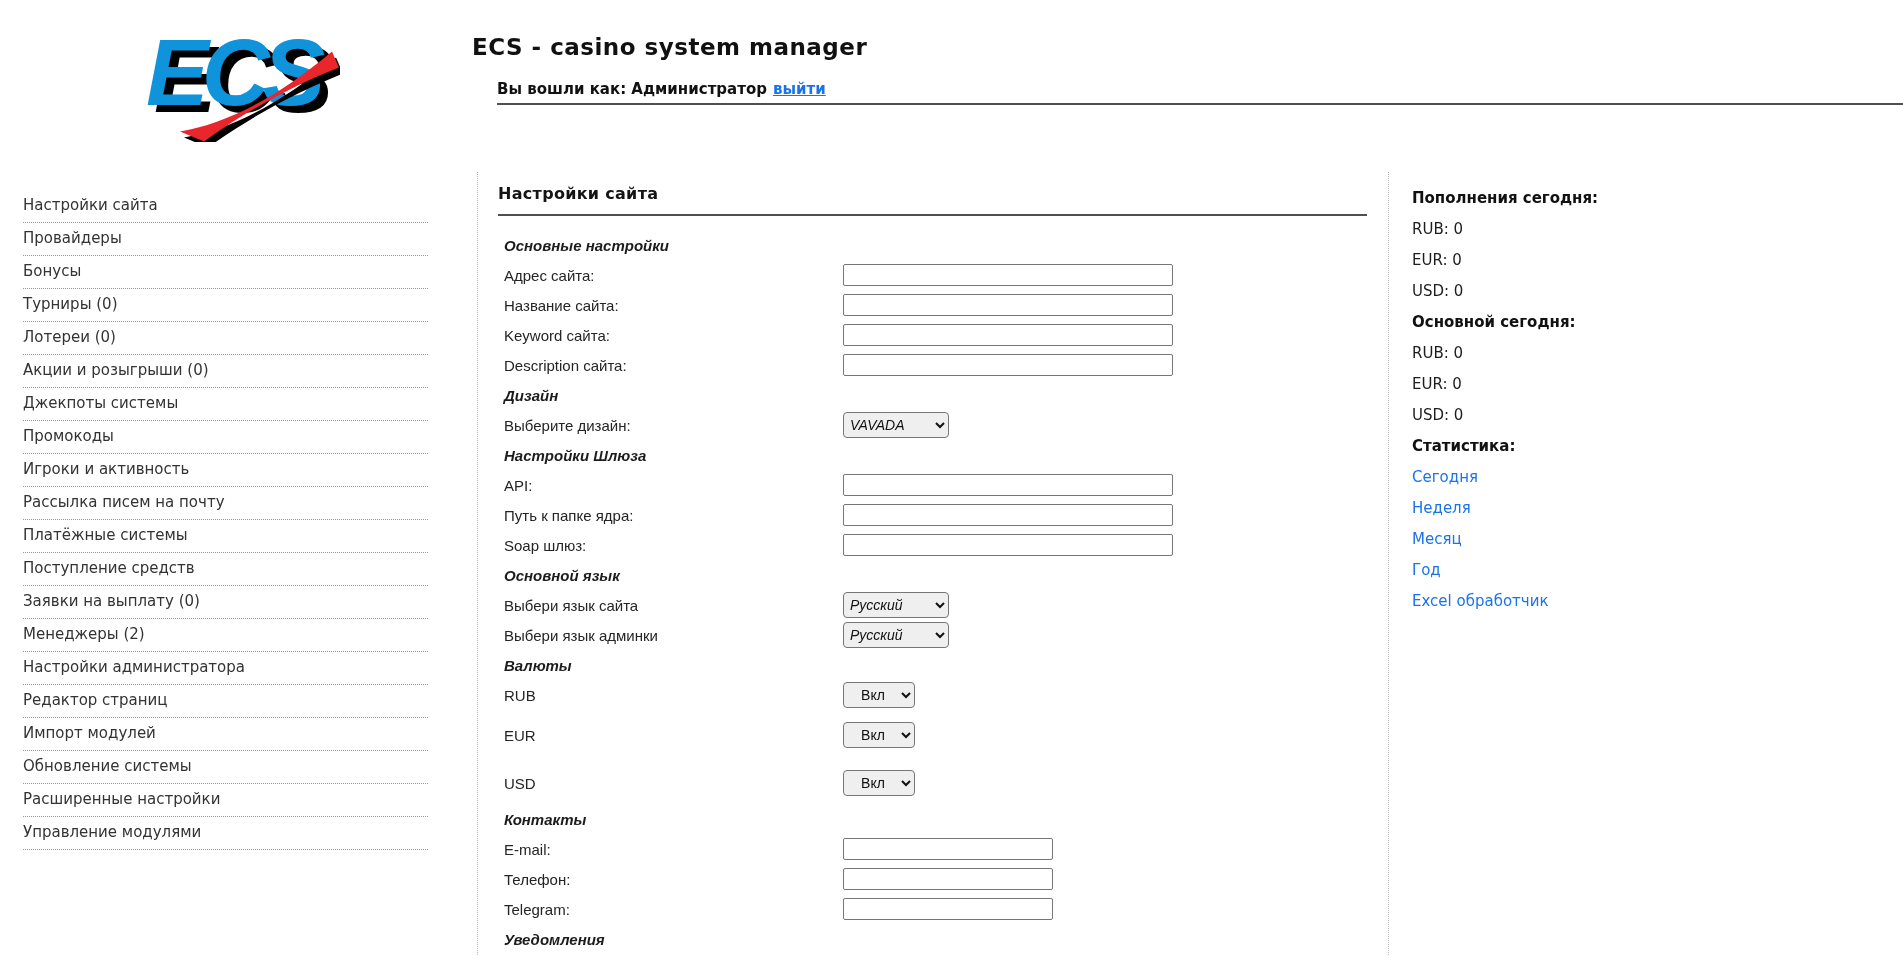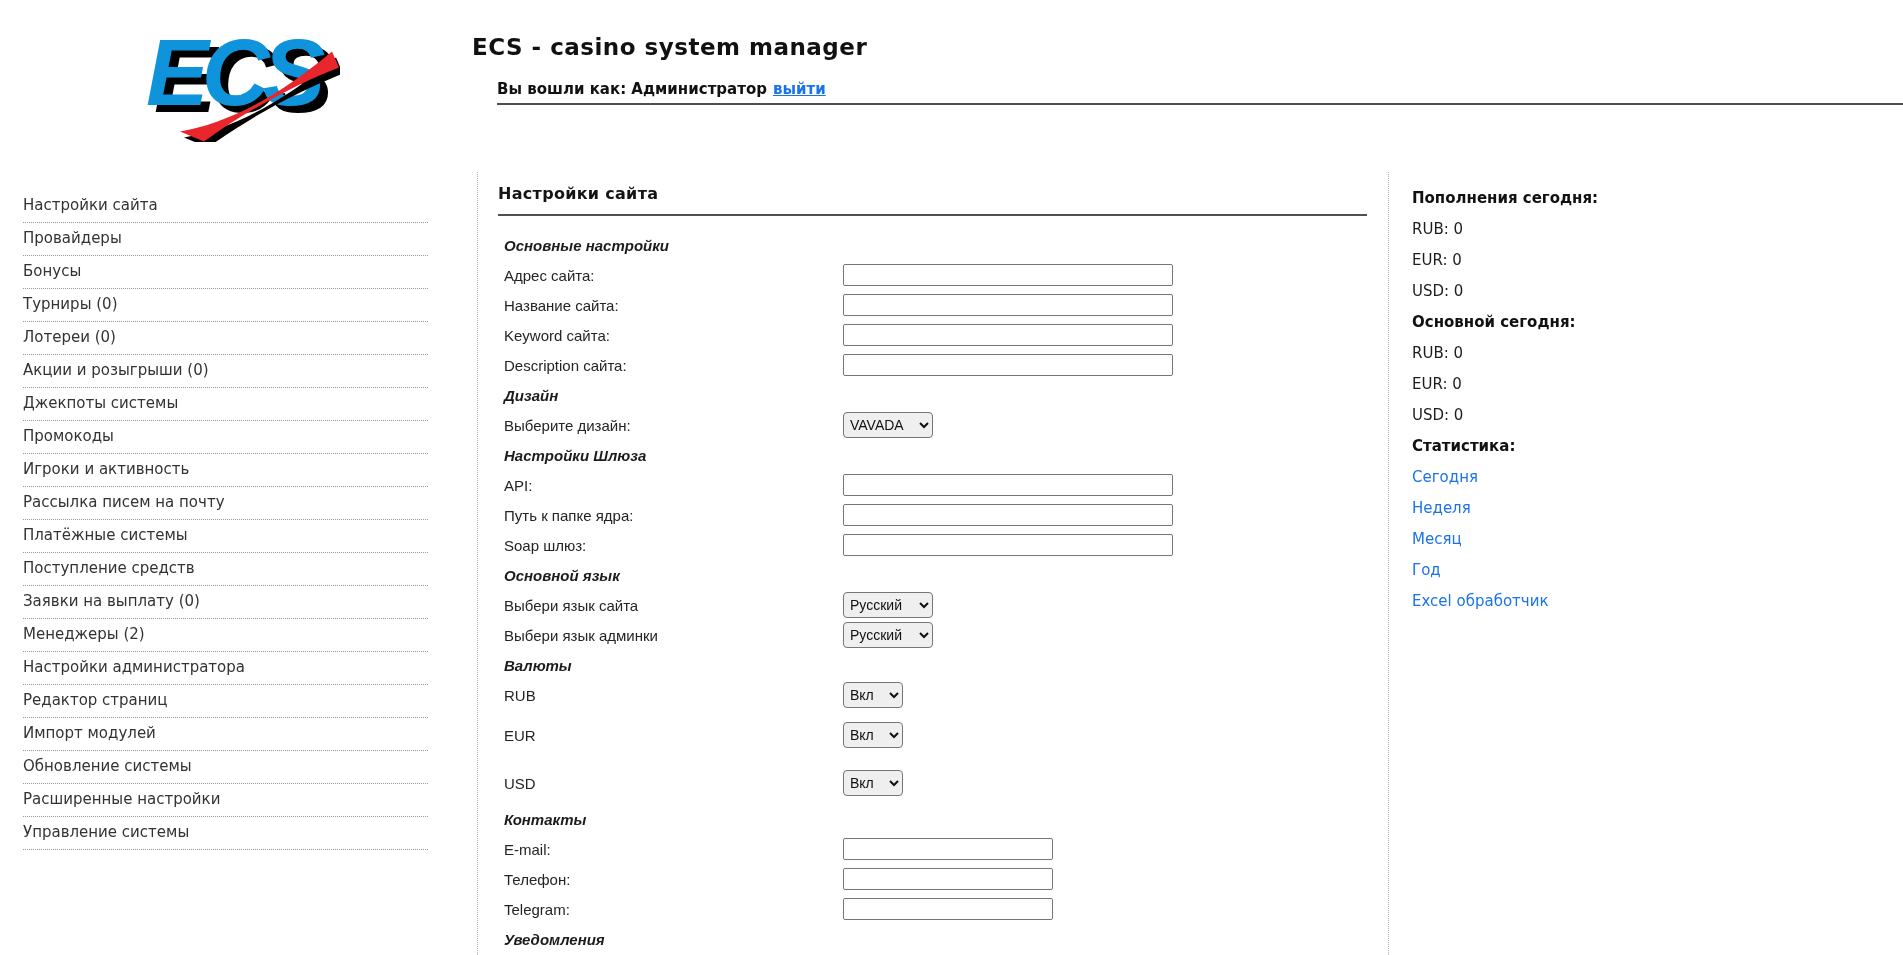--- a/index.html
+++ b/index.html
@@ -44,22 +44,22 @@
   input.txt{
     box-sizing:border-box;height:22px;border:1px solid #767676;border-radius:2px;
     background:#fff;font:14px "Liberation Sans",sans-serif;padding:1px 4px;
   }
   input.txt.wide{width:330px;}
   input.txt.med{width:210px;}
   select.sel{
     box-sizing:border-box;height:26px;font:14px "Liberation Sans",sans-serif;
     background:#efefef;border:1px solid #767676;border-radius:4px;color:#111;padding:0 2px;
   }
-  select.sel.w106{width:90px;}
-  select.sel.w68{width:60px;}
+  select.sel.w106{width:106px;font-style:italic;}
+  select.sel.w68{width:72px;text-align:center;}
   
   .stats{position:absolute;left:1390px;top:172px;width:420px;padding:16px 0 0 22px;box-sizing:border-box;}
   .stats p{margin:0 0 11px 0;font-size:15px;line-height:20px;color:#1d1d1d;white-space:nowrap;}
   .stats p.head{font-weight:bold;color:#111;}
   .stats a{color:#1a73e8;cursor:pointer;}
 </style>
 </head>
 <body>
 
 <svg class="logo" viewBox="0 0 200 125" xmlns="http://www.w3.org/2000/svg">
@@ -88,21 +88,21 @@
   <div class="side-item">Рассылка писем на почту</div>
   <div class="side-item">Платёжные системы</div>
   <div class="side-item">Поступление средств</div>
   <div class="side-item">Заявки на выплату (0)</div>
   <div class="side-item">Менеджеры (2)</div>
   <div class="side-item">Настройки администратора</div>
   <div class="side-item">Редактор страниц</div>
   <div class="side-item">Импорт модулей</div>
   <div class="side-item">Обновление системы</div>
   <div class="side-item">Расширенные настройки</div>
-  <div class="side-item">Управление системы</div>
+  <div class="side-item">Управление модулями</div>
 </div>
 
 <div class="main">
   <div class="main-title">Настройки сайта</div>
   <div class="form">
 
     <div class="row section">
         <span class="lbl">Основные настройки</span>
       </div>
 

